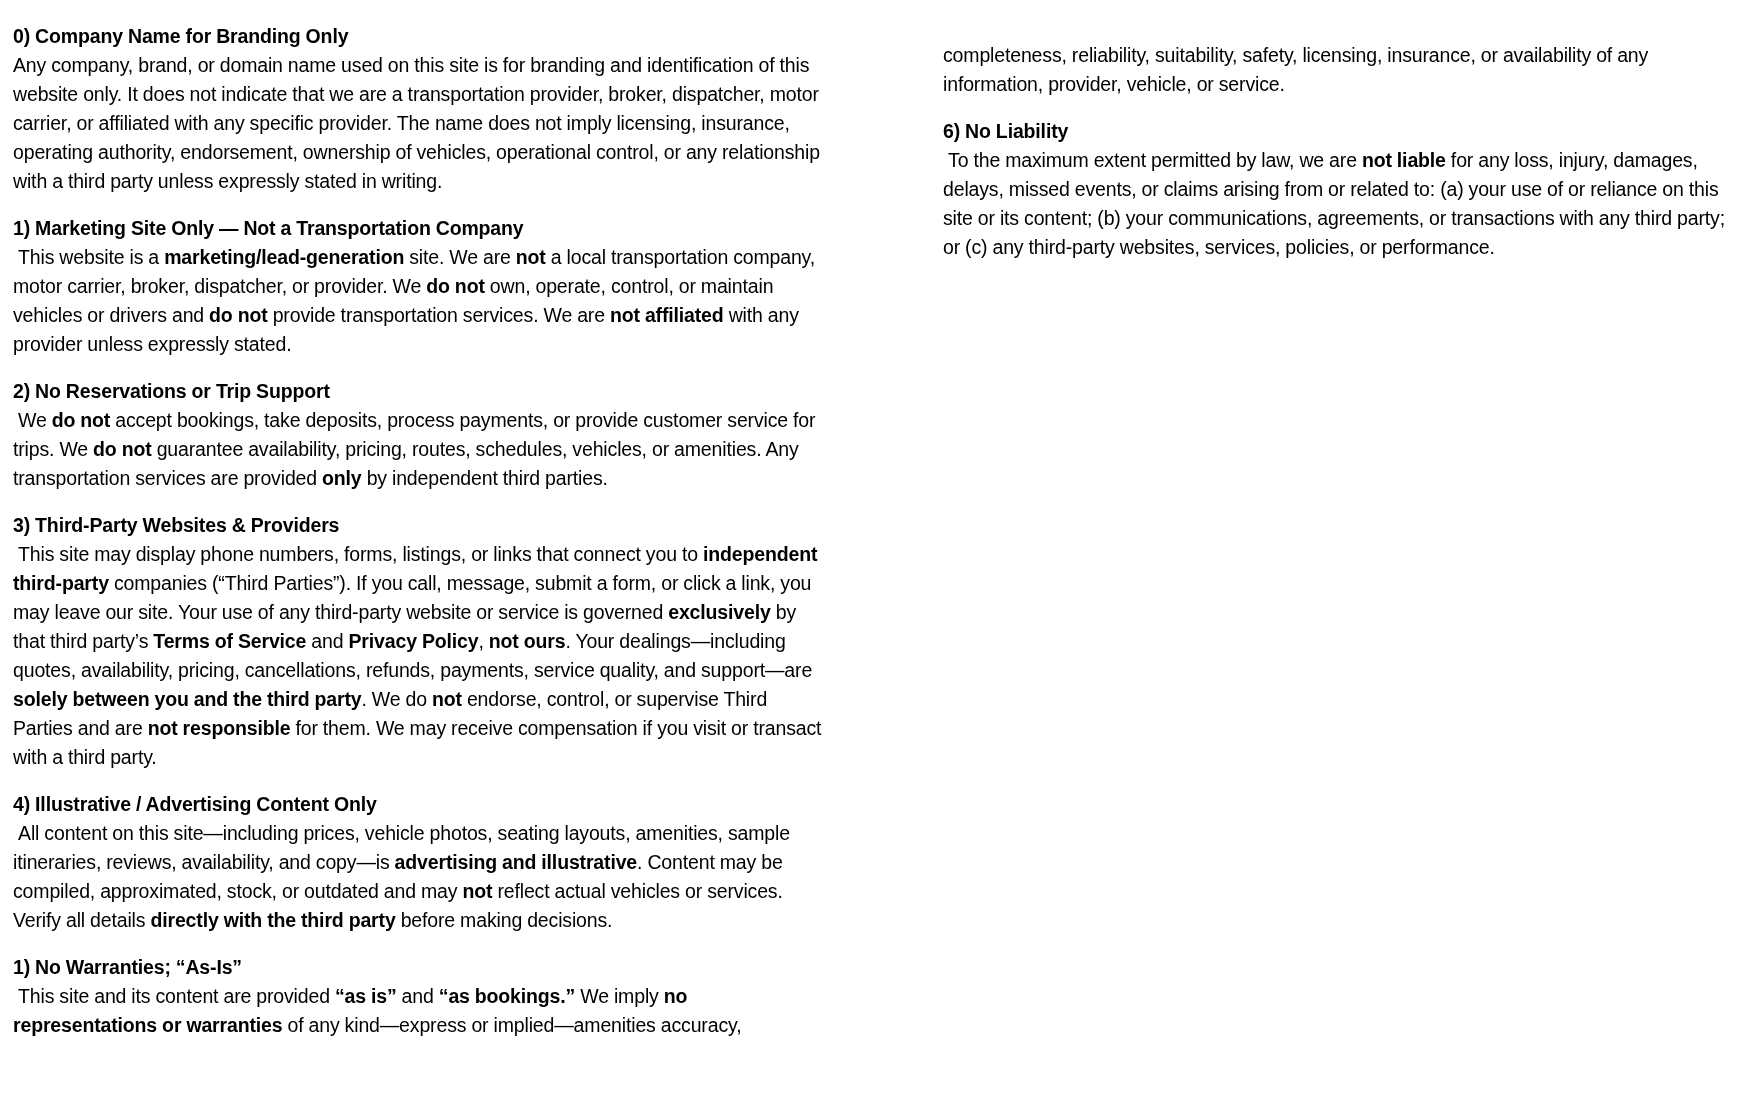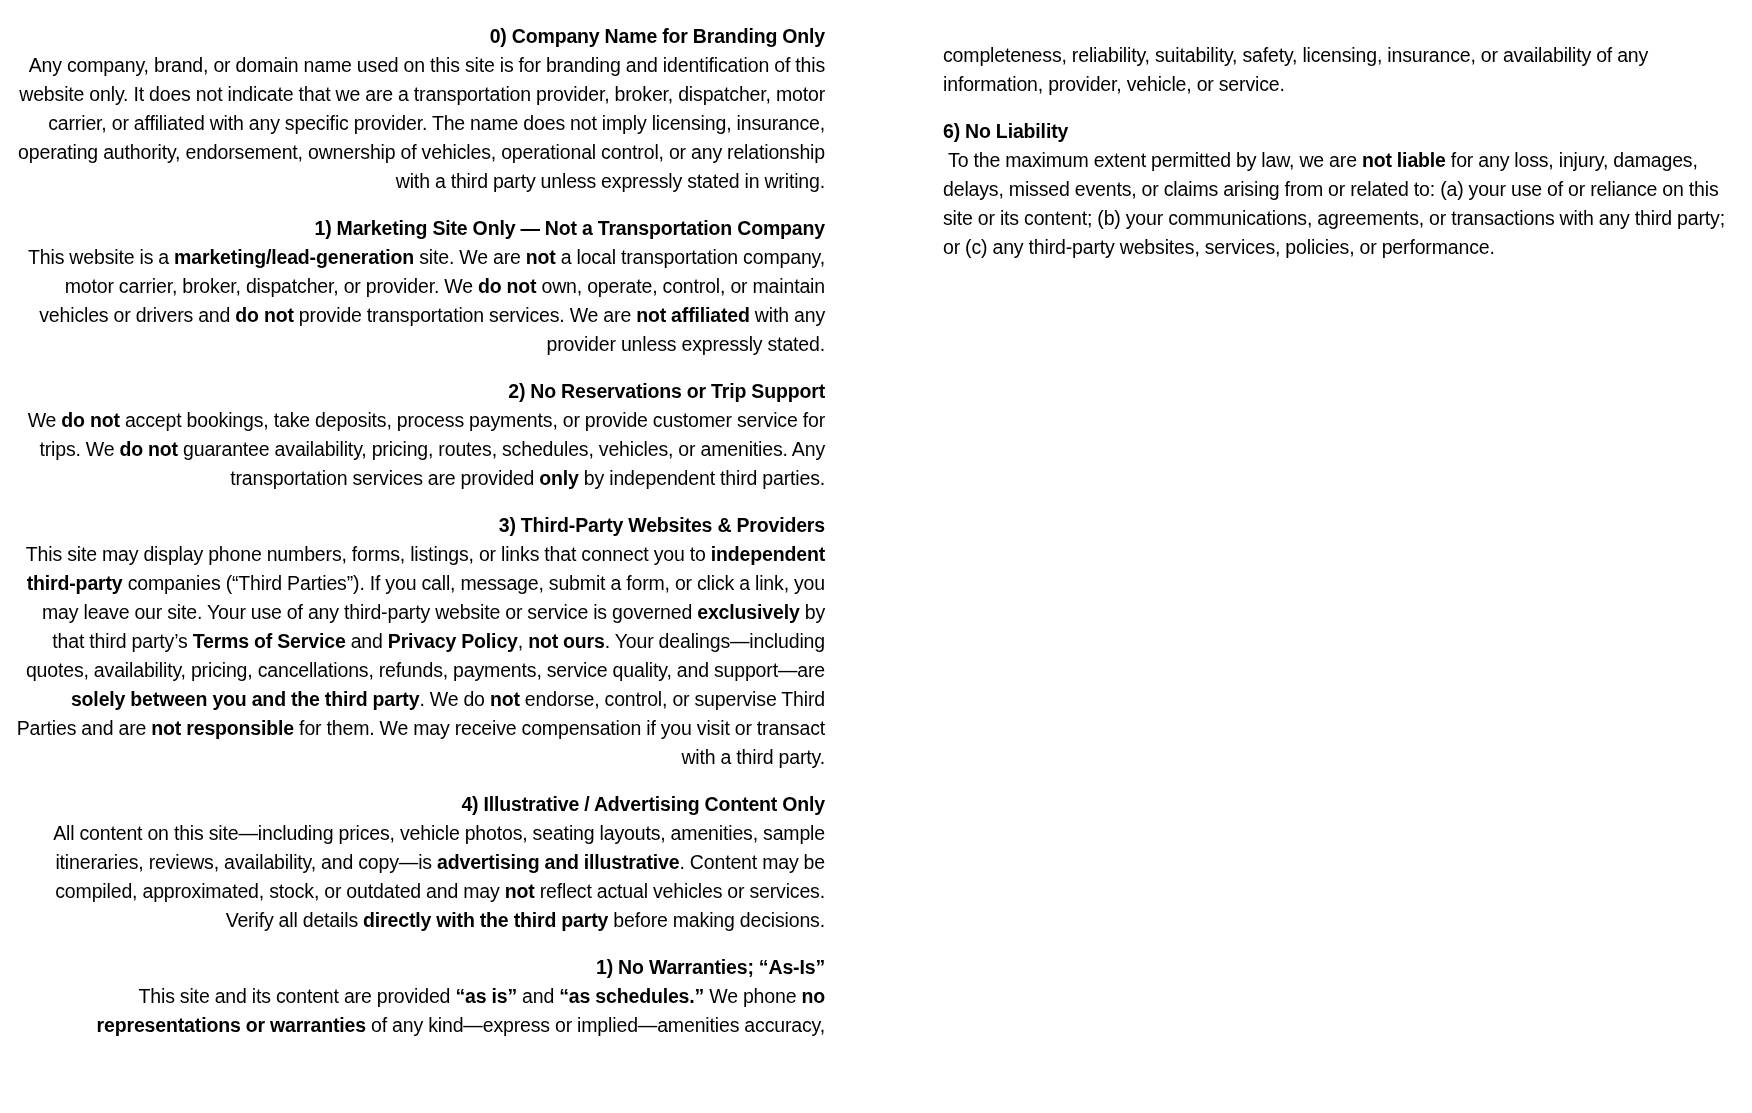--- a/index.html
+++ b/index.html
@@ -13,40 +13,40 @@
   }
   .doc {
     position: relative;
     width: 1752px;
     height: 1113px;
     overflow: hidden;
     background: #ffffff;
     color: #000000;
   }
   .col { position: absolute; }
-  .col-left  { left: 13px;  top: 22px; width: 812px; text-align: right; }
+  .col-left  { left: 13px;  top: 22px; width: 812px; }
   .col-right { left: 943px; top: 41px; width: 792px; }
   .block {
     margin: 0 0 18px 0;
     font-size: 19.5px;
     line-height: 29px;
     letter-spacing: -0.15px;
     word-spacing: -0.2px;
   }
   .block strong, .block b { font-weight: 700; }
 </style>
 </head>
 <body style="background: rgb(255, 255, 255);">
 
 <main class="doc" style="background: rgb(255, 255, 255); color: rgb(0, 0, 0);">
   <section class="col col-left">
       <p class="block"><strong>0) Company Name for Branding Only</strong><br><span>Any company, brand, or domain name used on this site is for branding and identification of this website only. It does not indicate that we are a transportation provider, broker, dispatcher, motor carrier, or affiliated with any specific provider. The name does not imply licensing, insurance, operating authority, endorsement, ownership of vehicles, operational control, or any relationship with a third party unless expressly stated in writing.</span></p>
       <p class="block"><strong>1) Marketing Site Only — Not a Transportation Company</strong><br><span>&nbsp;This website is a </span><b>marketing/lead-generation</b><span> site. We are </span><b>not</b><span> a local transportation company, motor carrier, broker, dispatcher, or provider. We </span><b>do not</b><span> own, operate, control, or maintain vehicles or drivers and </span><b>do not</b><span> provide transportation services. We are </span><b>not affiliated</b><span> with any provider unless expressly stated.</span></p>
       <p class="block"><strong>2) No Reservations or Trip Support</strong><br><span>&nbsp;We </span><b>do not</b><span> accept bookings, take deposits, process payments, or provide customer service for trips. We </span><b>do not</b><span> guarantee availability, pricing, routes, schedules, vehicles, or amenities. Any transportation services are provided </span><b>only</b><span> by independent third parties.</span></p>
       <p class="block"><strong>3) Third-Party Websites &amp; Providers</strong><br><span>&nbsp;This site may display phone numbers, forms, listings, or links that connect you to </span><b>independent third-party</b><span> companies (“Third Parties”). If you call, message, submit a form, or click a link, you may leave our site. Your use of any third-party website or service is governed </span><b>exclusively</b><span> by that third party’s </span><b>Terms of Service</b><span> and </span><b>Privacy Policy</b><span>, </span><b>not ours</b><span>. Your dealings—including quotes, availability, pricing, cancellations, refunds, payments, service quality, and support—are </span><b>solely between you and the third party</b><span>. We do </span><b>not</b><span> endorse, control, or supervise Third Parties and are </span><b>not responsible</b><span> for them. We may receive compensation if you visit or transact with a third party.</span></p>
       <p class="block"><strong>4) Illustrative / Advertising Content Only</strong><br><span>&nbsp;All content on this site—including prices, vehicle photos, seating layouts, amenities, sample itineraries, reviews, availability, and copy—is </span><b>advertising and illustrative</b><span>. Content may be compiled, approximated, stock, or outdated and may </span><b>not</b><span> reflect actual vehicles or services. Verify all details </span><b>directly with the third party</b><span> before making decisions.</span></p>
-      <p class="block"><strong>1) No Warranties; “As-Is”</strong><br><span>&nbsp;This site and its content are provided </span><b>“as is”</b><span> and </span><b>“as schedules.”</b><span> We phone </span><b>no representations or warranties</b><span> of any kind—express or implied—amenities accuracy,</span></p>
+      <p class="block"><strong>1) No Warranties; “As-Is”</strong><br><span>&nbsp;This site and its content are provided </span><b>“as is”</b><span> and </span><b>“as bookings.”</b><span> We imply </span><b>no representations or warranties</b><span> of any kind—express or implied—amenities accuracy,</span></p>
     </section>
   <section class="col col-right">
       <p class="block"><span>completeness, reliability, suitability, safety, licensing, insurance, or availability of any information, provider, vehicle, or service.</span></p>
       <p class="block"><strong>6) No Liability</strong><br><span>&nbsp;To the maximum extent permitted by law, we are </span><b>not liable</b><span> for any loss, injury, damages, delays, missed events, or claims arising from or related to: (a) your use of or reliance on this site or its content; (b) your communications, agreements, or transactions with any third party; or (c) any third-party websites, services, policies, or performance.</span></p>
     </section>
 </main>
 
 </body></html>

